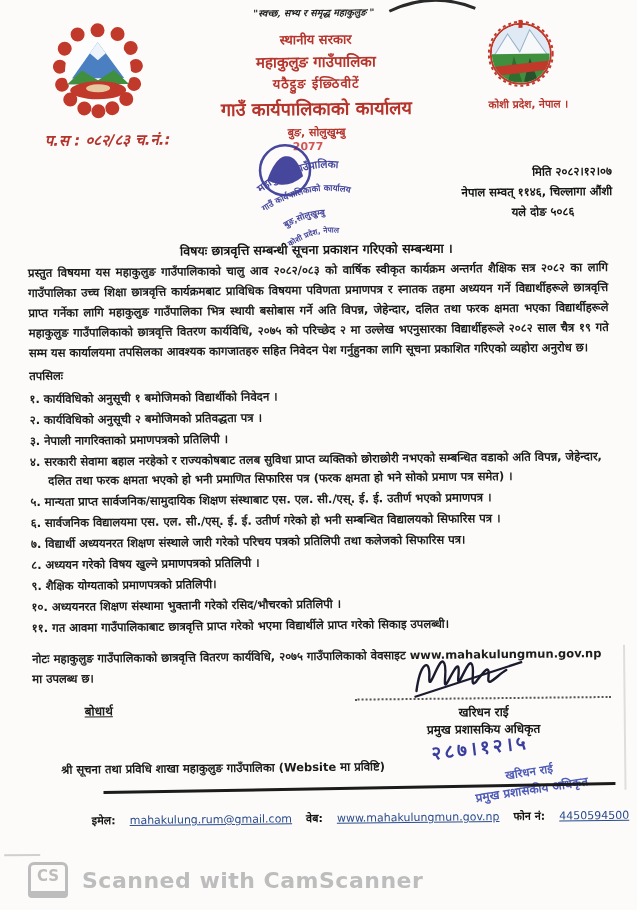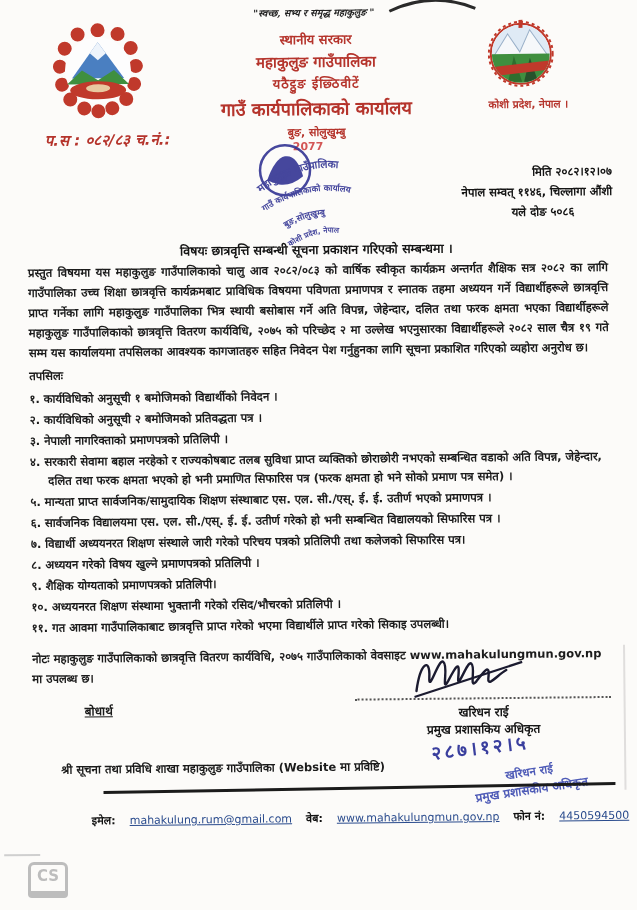--- a/index.html
+++ b/index.html
@@ -201,14 +201,15 @@
 
     <div class="fold-line"></div>
     <div class="edge-line"></div>
   </div>
 
   <div class="cs-bar">
     <div class="cs-icon">
       <span>CS</span>
       <div class="strip"></div>
     </div>
+    <div class="cs-text">Scanned with CamScanner</div>
   </div>
 </div>
 
 </body></html>

